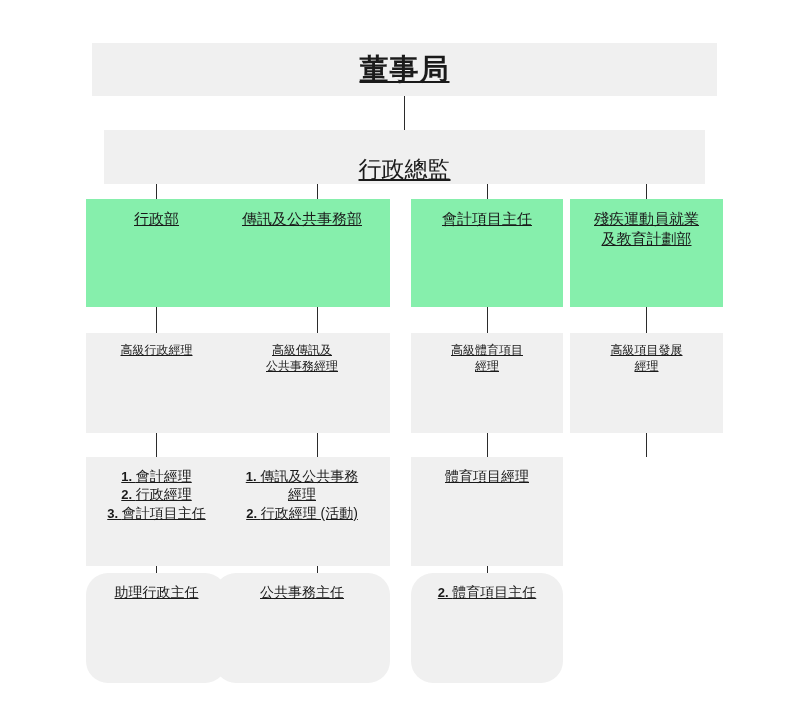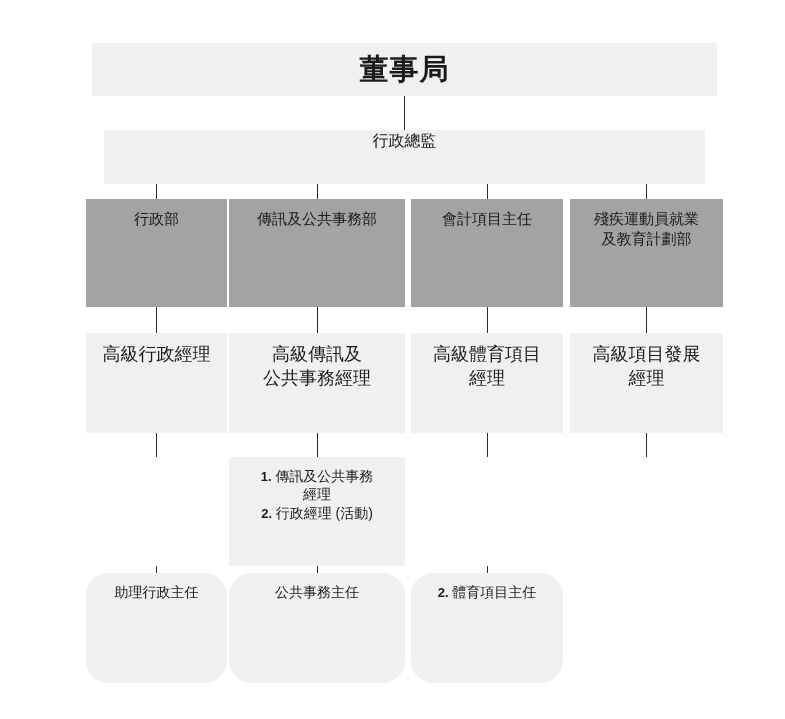--- a/index.html
+++ b/index.html
@@ -22,23 +22,24 @@
   .box {
     position: absolute;
     background: #f0f0f0;
     box-sizing: border-box;
     display: flex;
     align-items: flex-start;
     justify-content: center;
     text-align: center;
     padding-top: 10px;
     line-height: 1.32;
+    text-decoration: underline;
   }
   .box.blue {
-    background: #a3a3a3;
+    background: #86efac;
   }
   .box .inner {
     width: 100%;
     padding: 0 4px;
     box-sizing: border-box;
   }
   
   #box-board {
     left: 92px;
     top: 43px;
@@ -49,52 +50,52 @@
     font-size: 29px;
     font-weight: bold;
     letter-spacing: 1px;
   }
   
   #box-exec {
     left: 104px;
     top: 130px;
     width: 601px;
     height: 54px;
-    align-items: flex-start;
+    align-items: flex-end;
     padding-top: 0;
-    font-size: 16px;
+    font-size: 23px;
   }
   
   .row-dept {
     top: 199px;
     height: 108px;
     font-size: 15px;
   }
   
   .row-senior {
     top: 333px;
     height: 100px;
-    font-size: 18px;
+    font-size: 12px;
   }
   
   .row-mgr {
     top: 457px;
     height: 109px;
     font-size: 14px;
   }
   
   .row-officer {
     top: 573px;
     height: 110px;
     font-size: 14px;
     border-radius: 22px;
   }
   
   .col1 { left: 86px;  width: 141px; }
-  .col2 { left: 229px; width: 176px; }
+  .col2 { left: 214px; width: 176px; }
   .col3 { left: 411px; width: 152px; }
   .col4 { left: 570px; width: 153px; }
 
   
   .conn {
     position: absolute;
     width: 1px;
     background: #2b2b2b;
   }
 
@@ -161,26 +162,38 @@
   </div>
   <div class="box row-senior col4">
     <span class="inner multiline">高級項目發展<br>經理</span>
   </div>
 
   <div class="conn" style="left:156px; top:433px; height:24px;"></div>
   <div class="conn" style="left:317px; top:433px; height:24px;"></div>
   <div class="conn" style="left:487px; top:433px; height:24px;"></div>
   <div class="conn" style="left:646px; top:433px; height:24px;"></div>
 
+  <div class="box row-mgr col1">
+    <ul class="numlist inner" id="mgr-list-1">
+        <li><span class="num">1. </span><span>會計經理</span></li>
+        <li><span class="num">2. </span><span>行政經理</span></li>
+        <li><span class="num">3. </span><span>會計項目主任</span></li>
+      </ul>
+  </div>
   <div class="box row-mgr col2">
     <ul class="numlist inner" id="mgr-list-2">
         <li><span class="num">1. </span><span>傳訊及公共事務<br>經理</span></li>
         <li><span class="num">2. </span><span>行政經理 (活動)</span></li>
       </ul>
   </div>
+  <div class="box row-mgr col3">
+    <ul class="numlist inner" id="mgr-list-3">
+        <li><span>體育項目經理</span></li>
+      </ul>
+  </div>
 
   <div class="conn" style="left:156px; top:566px; height:7px;"></div>
   <div class="conn" style="left:317px; top:566px; height:7px;"></div>
   <div class="conn" style="left:487px; top:566px; height:7px;"></div>
 
   <div class="box row-officer col1">
     <span class="inner multiline">助理行政主任</span>
   </div>
   <div class="box row-officer col2">
     <span class="inner multiline">公共事務主任</span>

